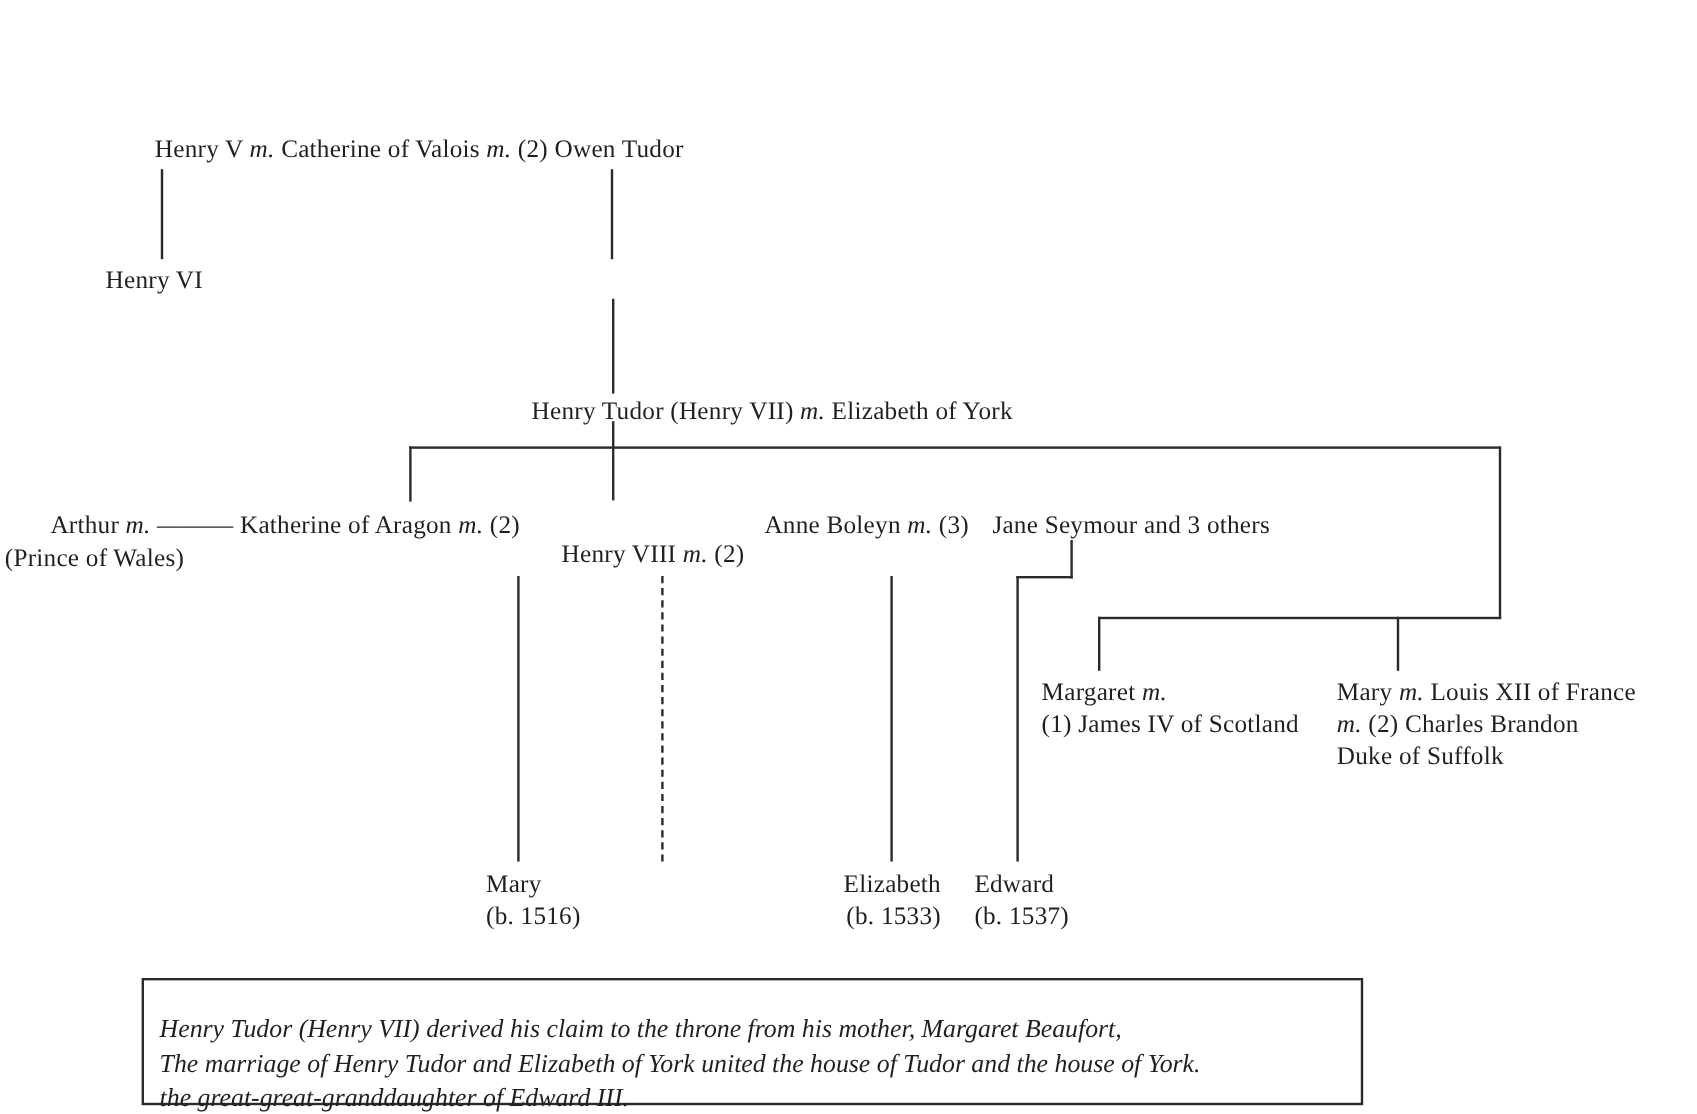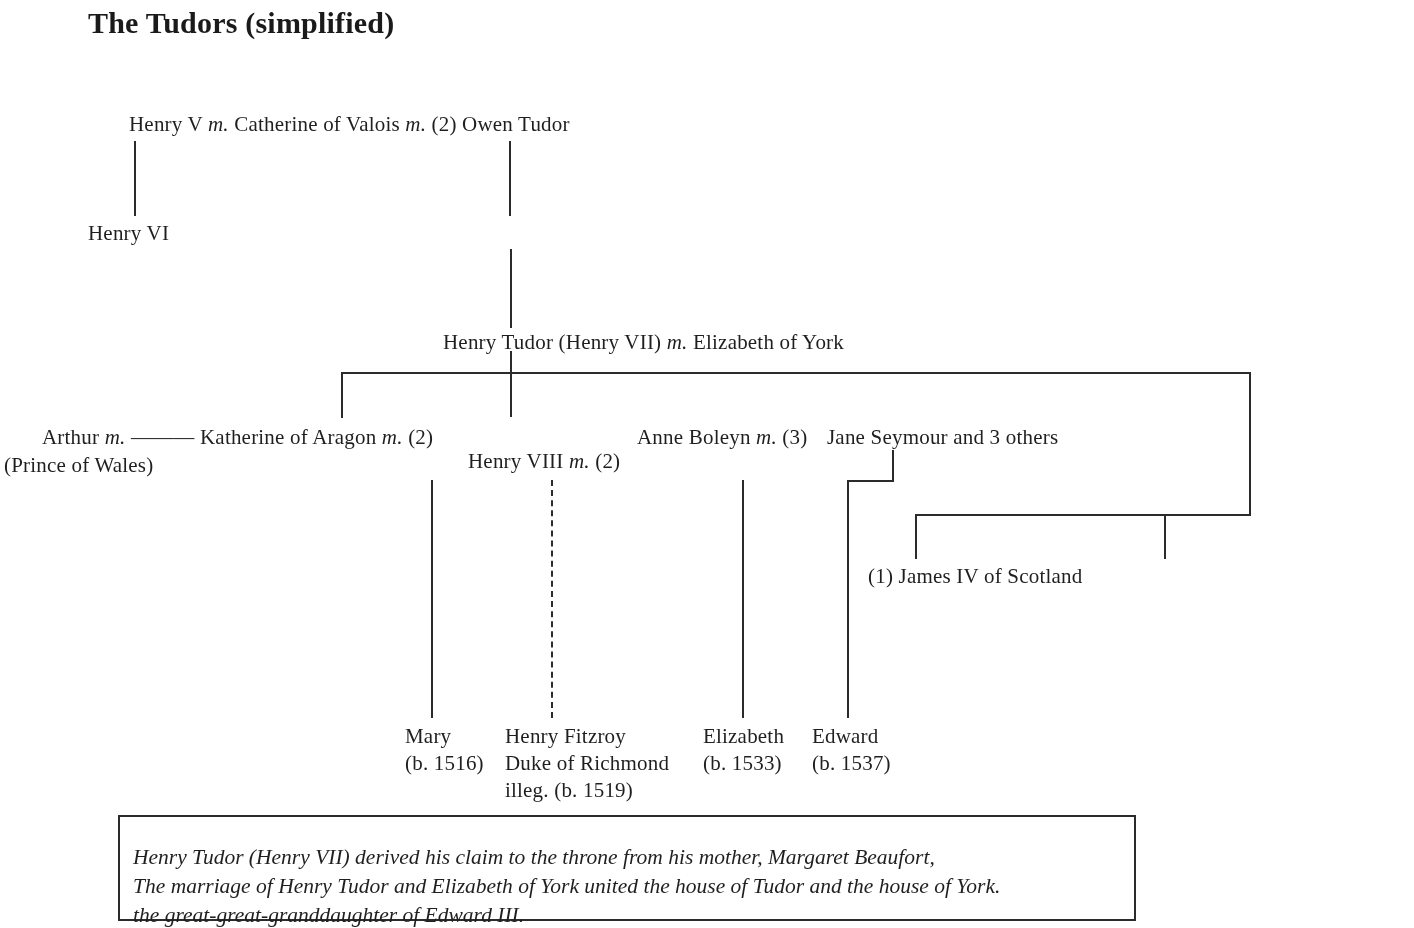--- a/index.html
+++ b/index.html
@@ -54,29 +54,28 @@
   .p-arthur{left:42px;top:424px;}
   .p-prince{left:4px;top:452px;}
   .p-katherine{left:200px;top:424px;}
   .p-henry-viii{left:468px;top:448px;}
   .p-anne{left:637px;top:424px;}
   .p-jane{left:827px;top:424px;}
   .p-margaret{left:868px;top:563px;}
   .p-mary-tudor{left:1114px;top:563px;}
   .p-mary{left:405px;top:723px;}
   .p-fitzroy{left:505px;top:723px;}
-  .p-elizabeth{left:703px;top:723px;}
+  .p-elizabeth{left:703px;top:723px;text-align:right;}
   .p-edward{left:812px;top:723px;}
 </style>
 </head>
 <body>
 
 <div id="canvas">
 
-  <div class="title">The Tudors (simplified)</div>
 
   <div class="node p-gen1">
       <div><span>Henry V </span><span style="font-style: italic;">m.</span><span> Catherine of Valois </span><span style="font-style: italic;">m.</span><span> (2) Owen Tudor</span></div>
     </div>
   <div class="vline" style="left:134px;top:141px;height:75px;"></div>
   <div class="vline" style="left:509px;top:141px;height:75px;"></div>
 
   <div class="node p-henry-vi">
       <div><span>Henry VI</span></div>
     </div>
@@ -106,38 +105,39 @@
       <div><span>Anne Boleyn </span><span style="font-style: italic;">m.</span><span> (3)</span></div>
     </div>
   <div class="node p-jane">
       <div><span>Jane Seymour and 3 others</span></div>
     </div>
 
   <div class="hline" style="left:915px;top:514px;width:336px;"></div>
   <div class="vline" style="left:915px;top:514px;height:45px;"></div>
   <div class="vline" style="left:1164px;top:514px;height:45px;"></div>
   <div class="node p-margaret">
+      <div><span>Margaret </span><span style="font-style: italic;">m.</span></div>
       <div><span>(1) James IV of Scotland</span></div>
+    </div>
+  <div class="node p-mary-tudor">
+      <div><span>Mary </span><span style="font-style: italic;">m.</span><span> Louis XII of France</span></div>
+      <div><span style="font-style: italic;">m.</span><span> (2) Charles Brandon</span></div>
+      <div><span>Duke of Suffolk</span></div>
     </div>
 
   <div class="vline" style="left:431px;top:480px;height:238px;"></div>
   <div class="vline dashed" style="left:551px;top:480px;height:238px;"></div>
   <div class="vline" style="left:742px;top:480px;height:238px;"></div>
   <div class="vline" style="left:892px;top:450px;height:32px;"></div>
   <div class="hline" style="left:847px;top:480px;width:47px;"></div>
   <div class="vline" style="left:847px;top:480px;height:238px;"></div>
 
   <div class="node p-mary">
       <div><span>Mary</span></div>
       <div><span>(b. 1516)</span></div>
-    </div>
-  <div class="node p-fitzroy">
-      <div><span>Henry Fitzroy</span></div>
-      <div><span>Duke of Richmond</span></div>
-      <div><span>illeg. (b. 1519)</span></div>
     </div>
   <div class="node p-elizabeth">
       <div><span>Elizabeth</span></div>
       <div><span>(b. 1533)</span></div>
     </div>
   <div class="node p-edward">
       <div><span>Edward</span></div>
       <div><span>(b. 1537)</span></div>
     </div>
 

